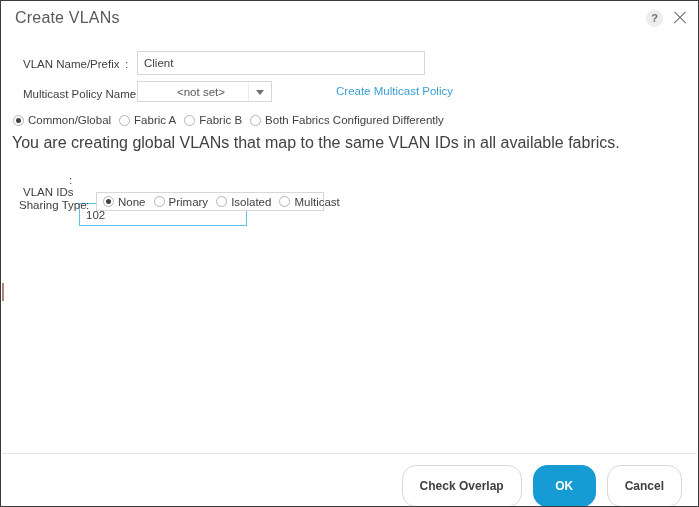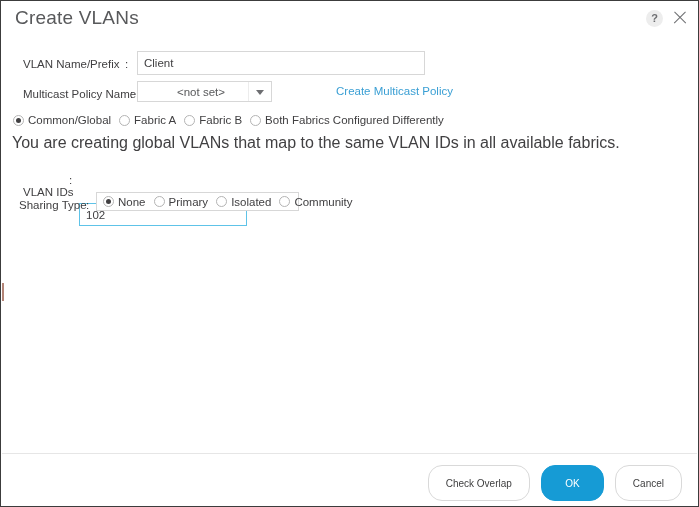--- a/index.html
+++ b/index.html
@@ -20,21 +20,21 @@
     background: #ffffff;
     border: 1px solid #3c3c3c;
     overflow: hidden;
   }
 
   
   .dlg-title {
     position: absolute;
     left: 14px;
     top: 4px;
-    font-size: 19px;
+    font-size: 16px;
     line-height: 26px;
     color: #58595b;
     font-weight: 400;
     letter-spacing: 0.2px;
     white-space: nowrap;
   }
   .hdr-icons {
     position: absolute;
     right: 9px;
     top: 8px;
@@ -226,24 +226,24 @@
   .btn-row {
     position: absolute;
     right: 16px;
     top: 464px;
     display: flex;
     align-items: center;
     gap: 11px;
   }
   .btn {
     box-sizing: border-box;
-    height: 36px;
+    height: 42px;
     border-radius: 14px;
-    font-size: 10px;
-    font-weight: normal;
+    font-size: 12px;
+    font-weight: bold;
     display: inline-flex;
     align-items: center;
     justify-content: center;
     cursor: pointer;
     padding: 0 17px;
     white-space: nowrap;
     user-select: none;
   }
   .btn.secondary {
     background: #ffffff;
@@ -314,36 +314,36 @@
 
   <div class="para" style="left:11px; top:135px;">You are creating global VLANs that map to the same VLAN IDs in all available fabrics.</div>
 
   <div class="lbl" style="left:22px; top:172px;margin-top:12px;">VLAN IDs</div>
   <div class="colon" style="left:68px; top:172px;">:</div>
   <input class="txtbox focused" style="left: 78px; top: 164px; width: 168px; height: 23px; margin-top: 38px;" placeholder="" value="102">
 
   <div class="lbl" style="left:18px; top:197px;">Sharing Type</div>
   <div class="colon" style="left:85px; top:197px;">:</div>
 
-  <div class="groupbox" style="left:95px; top:191px; width:203px; height:19px;">
+  <div class="groupbox" style="left:95px; top:191px; width:228px; height:19px;">
     <label class="radio-opt">
       <span class="rdo on"></span>
       <span class="rdo-lbl">None</span>
     </label>
     <label class="radio-opt">
       <span class="rdo"></span>
       <span class="rdo-lbl">Primary</span>
     </label>
     <label class="radio-opt">
       <span class="rdo"></span>
       <span class="rdo-lbl">Isolated</span>
     </label>
     <label class="radio-opt">
       <span class="rdo"></span>
-      <span class="rdo-lbl">Community</span>
+      <span class="rdo-lbl">Multicast</span>
     </label>
   </div>
 
   <div class="edge-mark"></div>
 
   <div class="footer-sep"></div>
   <div class="btn-row">
     <div class="btn secondary">Check Overlap</div>
     <div class="btn primary">OK</div>
     <div class="btn secondary">Cancel</div>

